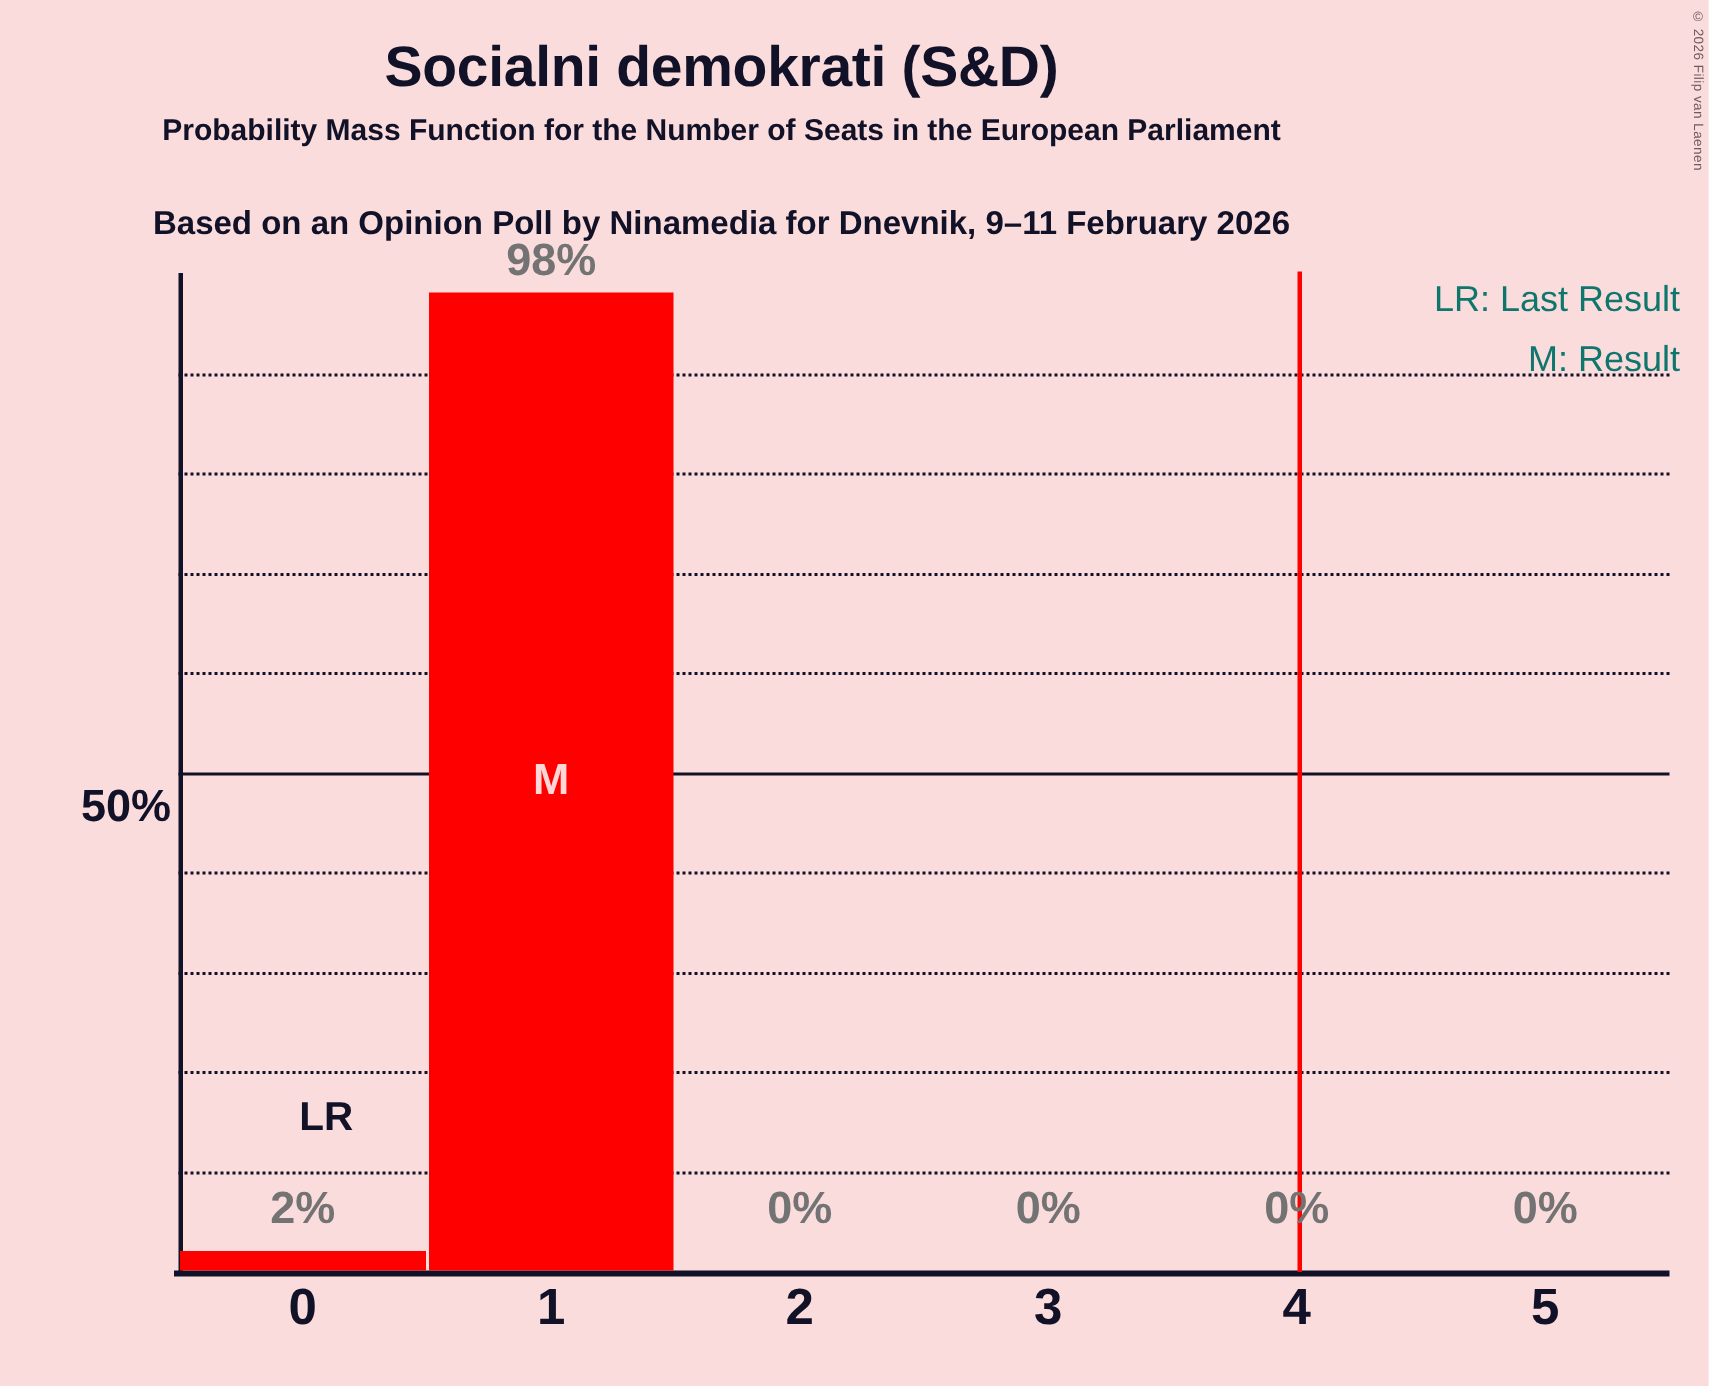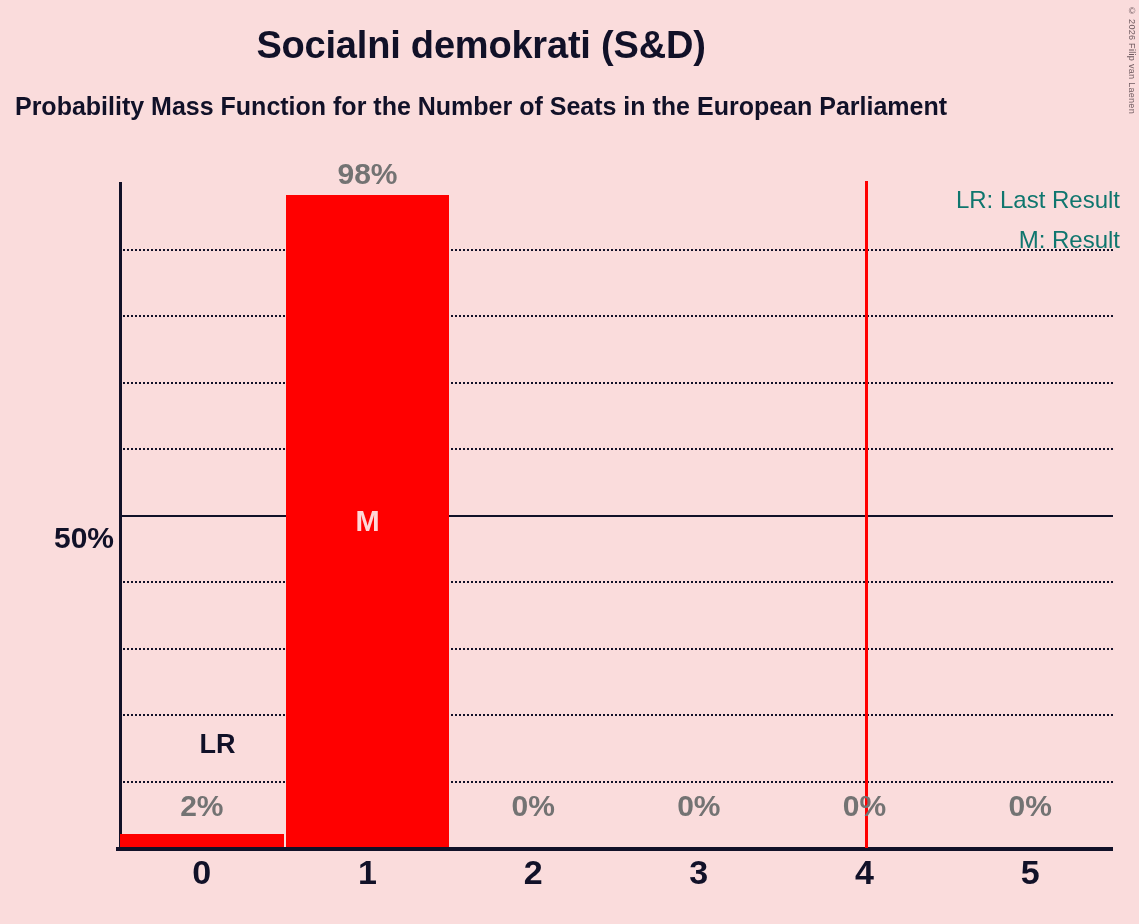--- a/index.html
+++ b/index.html
@@ -26,21 +26,21 @@
   .title {
     position: absolute;
     left: 0;
     width: 962px;
     text-align: center;
     font-weight: bold;
     color: #111128;
     white-space: nowrap;
   }
   #chart-title   { top: 24px;  font-size: 38px; letter-spacing: -0.2px; }
-  #chart-subtitle{ top: 92px;  font-size: 25px; }
+  #chart-subtitle{ top: 76px;  font-size: 20px; }
   #chart-source  { top: 136px; font-size: 22px; }
 
   
   #copyright {
     position: absolute;
     right: 2px;
     top: 6px;
     font-size: 9px;
     color: #6e5a5f;
     writing-mode: vertical-rl;
@@ -165,20 +165,21 @@
   #legend-lr { top: 186px; }
   #legend-m  { top: 226px; }
 </style>
 </head>
 <body>
 
 <div id="canvas">
 
   <div class="title" id="chart-title">Socialni demokrati (S&amp;D)</div>
   <div class="title" id="chart-subtitle">Probability Mass Function for the Number of Seats in the European Parliament</div>
+  <div class="title" id="chart-source">Based on an Opinion Poll by Ninamedia for Dnevnik, 9–11 February 2026</div>
 
   <div id="copyright">© 2026 Filip van Laenen</div>
 
   <div class="legend-entry" id="legend-lr">LR: Last Result</div>
   <div class="legend-entry" id="legend-m">M: Result</div>
 
   <div class="y-tick-label" style="left: 12px; width: 102px; top: 538px; transform: translateY(-50%);">50%</div>
 
   <div id="plot">
     <div id="gridlines">

